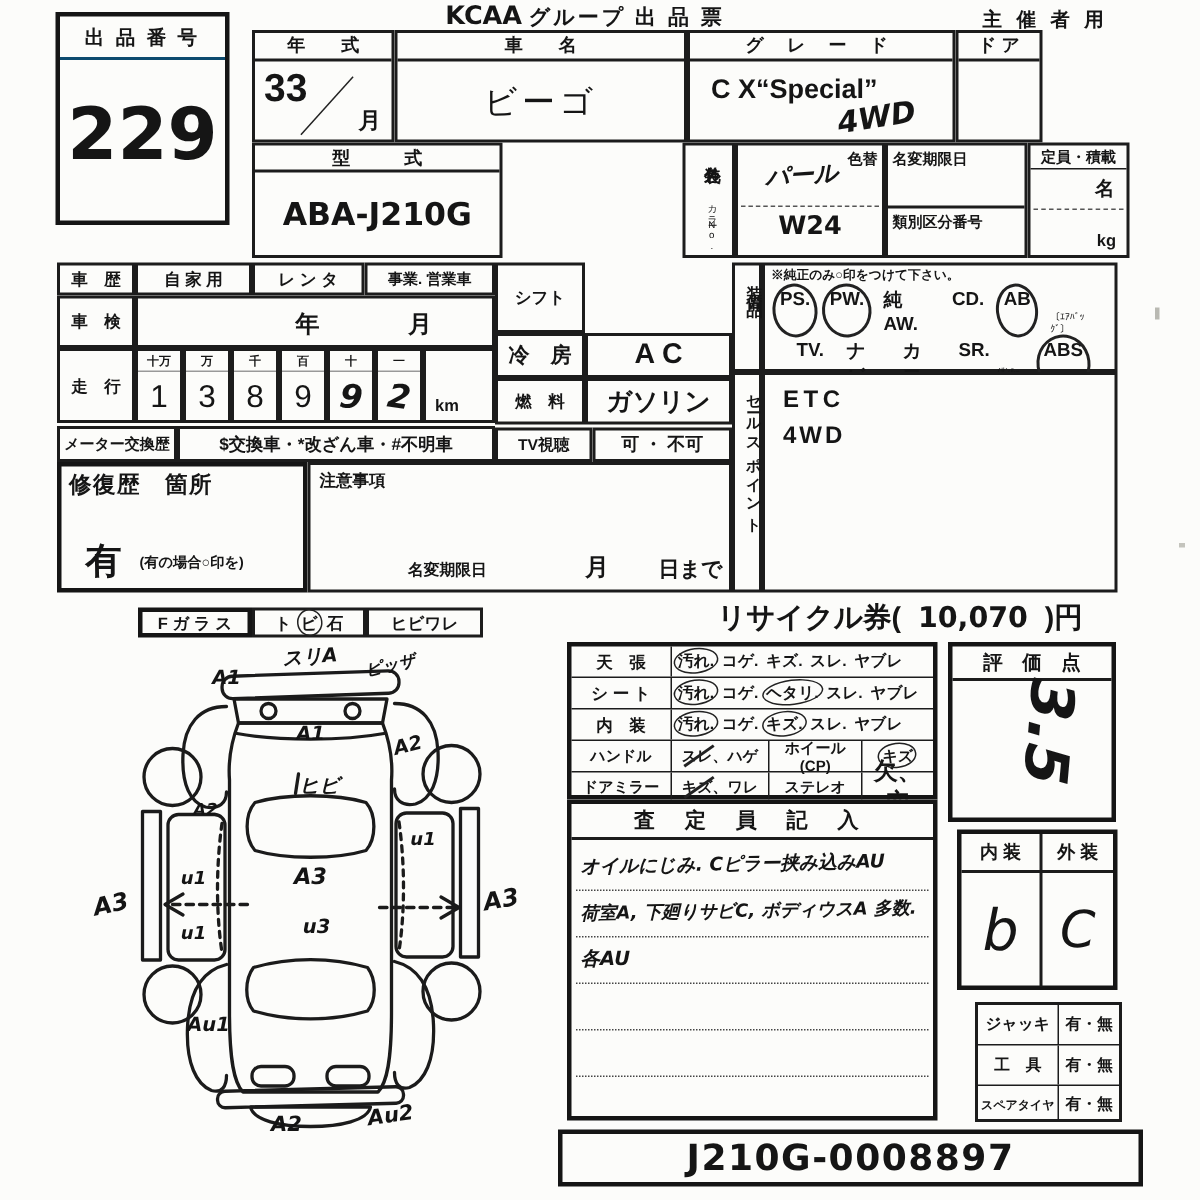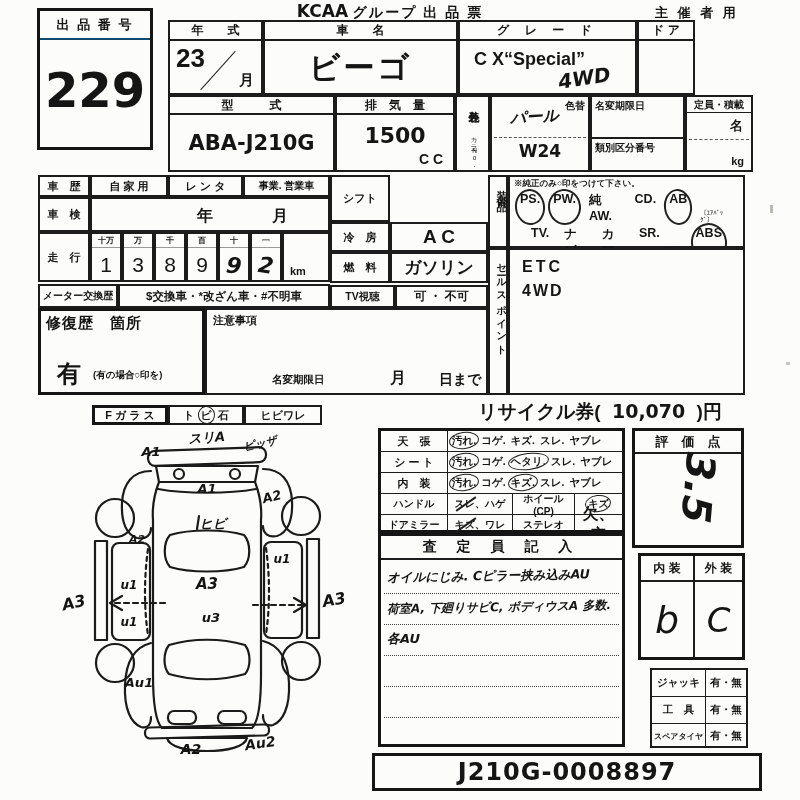--- a/index.html
+++ b/index.html
@@ -34,45 +34,40 @@
   </div>
   <div class="abs" style="left:655px;top:4px;width:110px;font-size:13px;font-weight:bold;letter-spacing:3px;">主 催 者 用</div>
 
   <div class="box3" style="left:37px;top:8px;width:116px;height:142px;">
     <div style="height:27px;border-bottom:2px solid #0c4a6e;display:flex;align-items:center;justify-content:center;font-size:13px;font-weight:bold;letter-spacing:2px;">出 品 番 号</div>
     <div class="ctr" style="height:100px;font-size:48px;font-weight:bold;font-family:'DejaVu Sans',sans-serif;">229</div>
   </div>
 
   <div class="box" style="left:168px;top:20px;width:95px;height:75px;">
     <div class="hdr ctr" style="height:17px;border-bottom:2px solid #1c1c1c;font-size:12px;">年　　式</div>
-    <div class="abs" style="left:6px;top:21px;font-size:26px;font-weight:bold;">23</div>
+    <div class="abs" style="left:6px;top:21px;font-size:26px;font-weight:bold;">33</div>
     <div class="abs" style="left:22px;top:48px;width:52px;border-top:1.8px solid #222;transform:rotate(-48deg);"></div>
     <div class="abs" style="right:7px;bottom:3px;font-size:15px;font-weight:bold;">月</div>
   </div>
   <div class="box" style="left:263px;top:20px;width:195px;height:75px;">
     <div class="hdr ctr" style="height:17px;border-bottom:2px solid #1c1c1c;font-size:12px;">車　　名</div>
-    <div class="ctr" style="height:54px;font-size:31px;font-weight:bold;letter-spacing:3px;">ビーゴ</div>
+    <div class="ctr" style="height:54px;font-size:22px;font-weight:normal;letter-spacing:3px;">ビーゴ</div>
   </div>
   <div class="box" style="left:458px;top:20px;width:179px;height:75px;">
     <div class="hdr ctr" style="height:17px;border-bottom:2px solid #1c1c1c;font-size:12px;letter-spacing:6px;">グ レ ー ド</div>
     <div class="abs" style="left:14px;top:27px;font-size:18px;font-weight:bold;">C X“Special”</div>
     <div class="abs hand" style="left:98px;top:44px;font-size:20px;font-weight:bold;transform:rotate(-9deg);">4WD</div>
   </div>
   <div class="box" style="left:637px;top:20px;width:58px;height:75px;">
     <div class="hdr ctr" style="height:17px;border-bottom:2px solid #1c1c1c;font-size:12px;">ド ア</div>
   </div>
 
   <div class="box" style="left:168px;top:95px;width:167px;height:77px;">
     <div class="hdr ctr" style="height:16px;border-bottom:2px solid #1c1c1c;font-size:12px;">型　　　式</div>
     <div class="ctr" style="height:56px;font-size:21px;font-weight:bold;font-family:'DejaVu Sans',sans-serif;">ABA-J210G</div>
-  </div>
-  <div class="box" style="left:335px;top:95px;width:120px;height:77px;">
-    <div class="hdr ctr" style="height:16px;border-bottom:2px solid #1c1c1c;font-size:12px;">排　気　量</div>
-    <div class="ctr" style="height:40px;font-size:22px;font-weight:bold;font-family:'DejaVu Sans',sans-serif;">1500</div>
-    <div class="abs" style="right:10px;bottom:3px;font-size:14px;font-weight:bold;">C C</div>
   </div>
   <div class="box" style="left:455px;top:95px;width:35px;height:77px;">
     <div class="vtext abs" style="left:9px;top:5px;font-size:11px;font-weight:bold;">外装色</div>
     <div class="vtext abs" style="left:12px;bottom:2px;font-size:6.5px;">カラーNo.</div>
   </div>
   <div class="box" style="left:490px;top:95px;width:100px;height:77px;">
     <div class="abs hdr" style="right:3px;top:2px;font-size:10px;">色替</div>
     <div class="abs hand" style="left:18px;top:10px;font-size:16px;font-weight:bold;transform:rotate(-4deg);">パール</div>
     <div class="dashline" style="left:2px;right:2px;top:40px;"></div>
     <div class="ctr abs" style="left:0;right:0;top:44px;font-size:17px;font-weight:bold;font-family:'DejaVu Sans',sans-serif;">W24</div>
@@ -138,21 +133,21 @@
   </div>
 
   <div class="box" style="left:205px;top:308px;width:283px;height:87px;">
     <div style="padding:3px 6px;font-size:11px;font-weight:bold;">注意事項</div>
     <div class="abs" style="left:65px;bottom:6px;font-size:10.5px;font-weight:bold;">名変期限日</div>
     <div class="abs" style="left:183px;bottom:4px;font-size:16px;font-weight:bold;">月</div>
     <div class="abs" style="left:232px;bottom:4px;font-size:14px;font-weight:bold;">日まで</div>
   </div>
 
   <div class="box ctr" style="left:330px;top:175px;width:60px;height:47px;font-size:11px;font-weight:bold;">シフト</div>
-  <div class="box ctr" style="left:330px;top:222px;width:60px;height:30px;font-size:11px;font-weight:bold;">冷　房</div>
+  <div class="box ctr" style="left:330px;top:222px;width:60px;height:30px;font-size:14px;font-weight:bold;">冷　房</div>
   <div class="box ctr" style="left:390px;top:222px;width:98px;height:30px;font-size:19px;font-weight:bold;">A C</div>
   <div class="box ctr" style="left:330px;top:252px;width:60px;height:31px;font-size:11px;font-weight:bold;">燃　料</div>
   <div class="box ctr" style="left:390px;top:252px;width:98px;height:31px;font-size:17px;font-weight:bold;">ガソリン</div>
   <div class="box ctr" style="left:330px;top:285px;width:65px;height:23px;font-size:10.5px;font-weight:bold;">TV視聴</div>
   <div class="box ctr" style="left:395px;top:285px;width:93px;height:23px;font-size:12px;font-weight:bold;">可 ・ 不可</div>
 
   <div class="box" style="left:488px;top:175px;width:20px;height:73px;">
     <div class="vtext abs" style="left:4px;top:4px;font-size:11px;font-weight:bold;letter-spacing:6px;">装備品</div>
   </div>
   <div class="box" style="left:508px;top:175px;width:237px;height:73px;">

